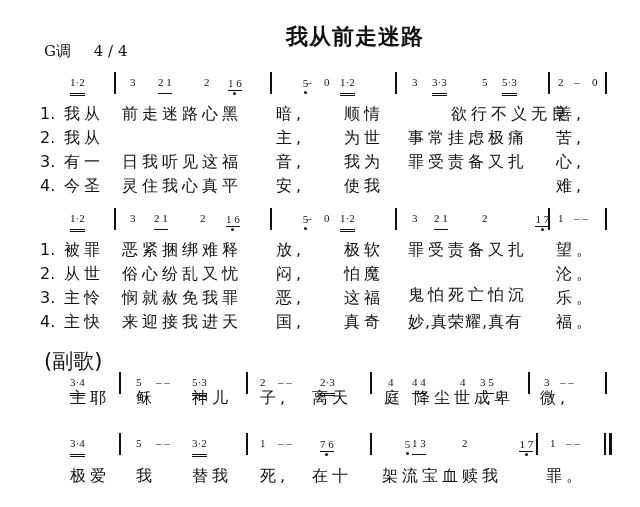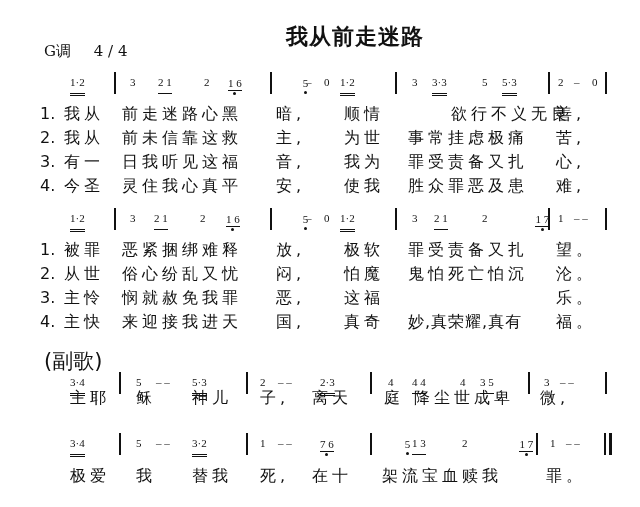--- a/index.html
+++ b/index.html
@@ -63,42 +63,40 @@
   <span style="left:64px;">我从</span>
   <span style="left:122px;">前走迷路心黑</span>
   <span style="left:276px;">暗,</span>
   <span style="left:344px;">顺情</span>
   <span style="left:423px;margin-left:28px;">欲行不义无良</span>
   <span style="left:556px;">善,</span>
 </div>
 <div class="lyr" style="top:128px;">
   <span style="left:40px;letter-spacing:0;">2.</span>
   <span style="left:64px;">我从</span>
-  <span style="left:122px;">前未信靠这救</span>
   <span style="left:276px;">主,</span>
   <span style="left:344px;">为世</span>
   <span style="left:408px;">事常挂虑极痛</span>
   <span style="left:556px;">苦,</span>
 </div>
 <div class="lyr" style="top:152px;">
   <span style="left:40px;letter-spacing:0;">3.</span>
   <span style="left:64px;">有一</span>
   <span style="left:122px;">日我听见这福</span>
   <span style="left:276px;">音,</span>
   <span style="left:344px;">我为</span>
   <span style="left:408px;text-align:right;">罪受责备又扎</span>
   <span style="left:556px;">心,</span>
 </div>
 <div class="lyr" style="top:176px;">
   <span style="left:40px;letter-spacing:0;">4.</span>
   <span style="left:64px;">今圣</span>
   <span style="left:122px;">灵住我心真平</span>
   <span style="left:276px;">安,</span>
   <span style="left:344px;">使我</span>
-  <span style="left:408px;">胜众罪恶及患</span>
   <span style="left:556px;">难,</span>
 </div>
 
 <div class="row" style="top:208px;">
   <span class="tok u2" style="left:70px;">1·2</span>
   <div class="bar" style="left:114px;"></div>
   <span class="tok" style="left:130px;">3</span>
   <span class="tok u1" style="left:154px;">2 1</span>
   <span class="tok" style="left:200px;">2</span>
   <span class="tok u1 dotb" style="left:226px;">1 6</span>
@@ -126,21 +124,21 @@
   <span style="left:344px;">极软</span>
   <span style="left:408px;">罪受责备又扎</span>
   <span style="left:556px;">望。</span>
 </div>
 <div class="lyr" style="top:264px;">
   <span style="left:40px;letter-spacing:0;">2.</span>
   <span style="left:64px;">从世</span>
   <span style="left:122px;">俗心纷乱又忧</span>
   <span style="left:276px;">闷,</span>
   <span style="left:344px;">怕魔</span>
-  <span style="left:408px;">鬼怕死亡怕沉</span>
+  <span style="left:408px;margin-top:21px;">鬼怕死亡怕沉</span>
   <span style="left:556px;">沦。</span>
 </div>
 <div class="lyr" style="top:288px;">
   <span style="left:40px;letter-spacing:0;">3.</span>
   <span style="left:64px;">主怜</span>
   <span style="left:122px;">悯就赦免我罪</span>
   <span style="left:276px;">恶,</span>
   <span style="left:344px;">这福</span>
   <span style="left:556px;">乐。</span>
 </div>

